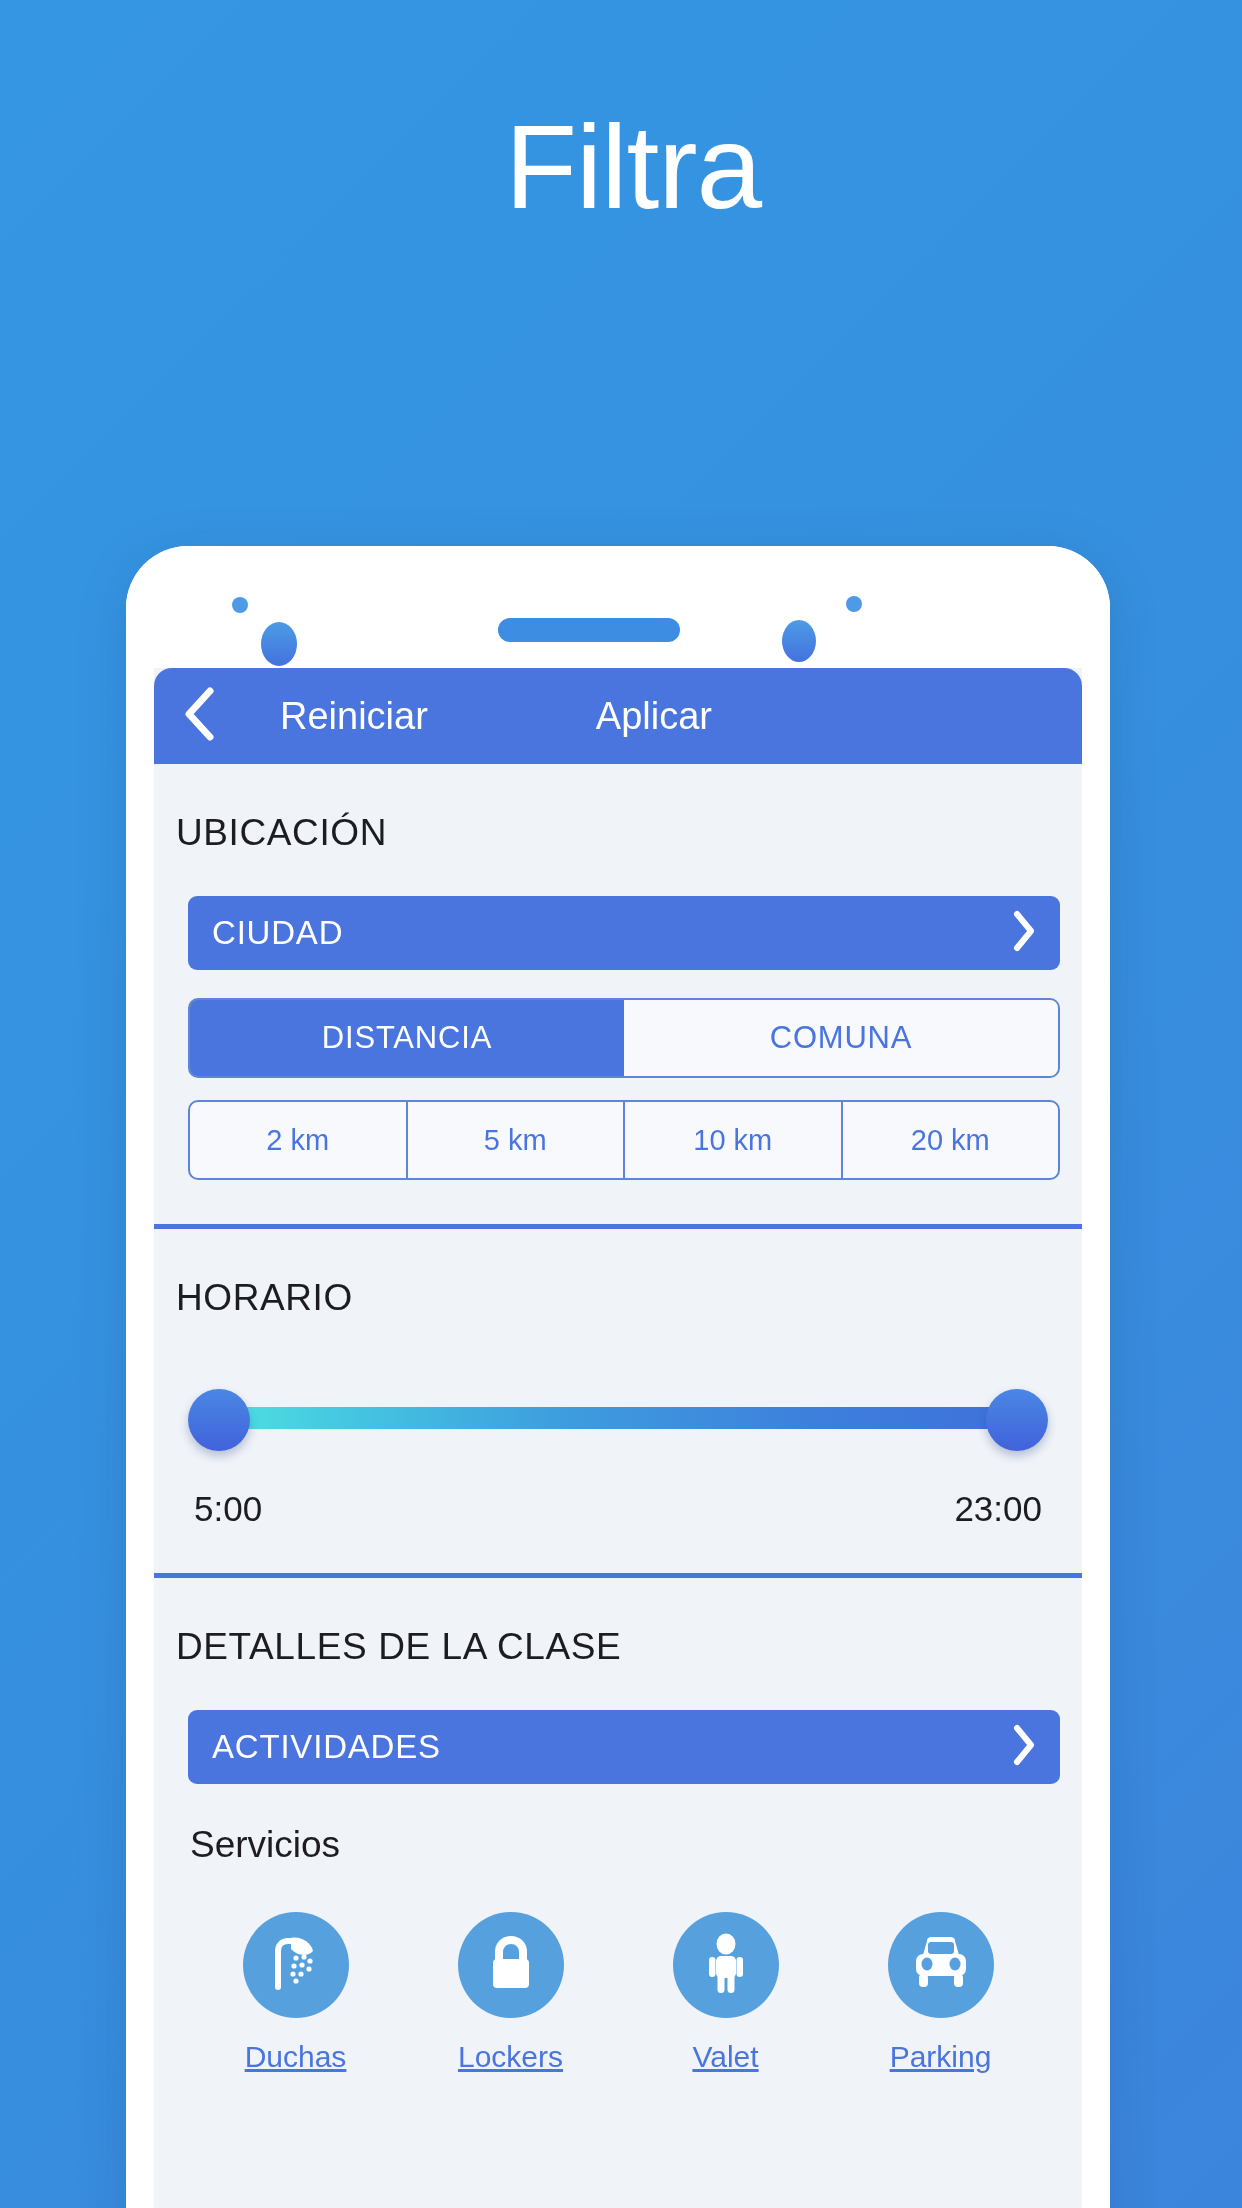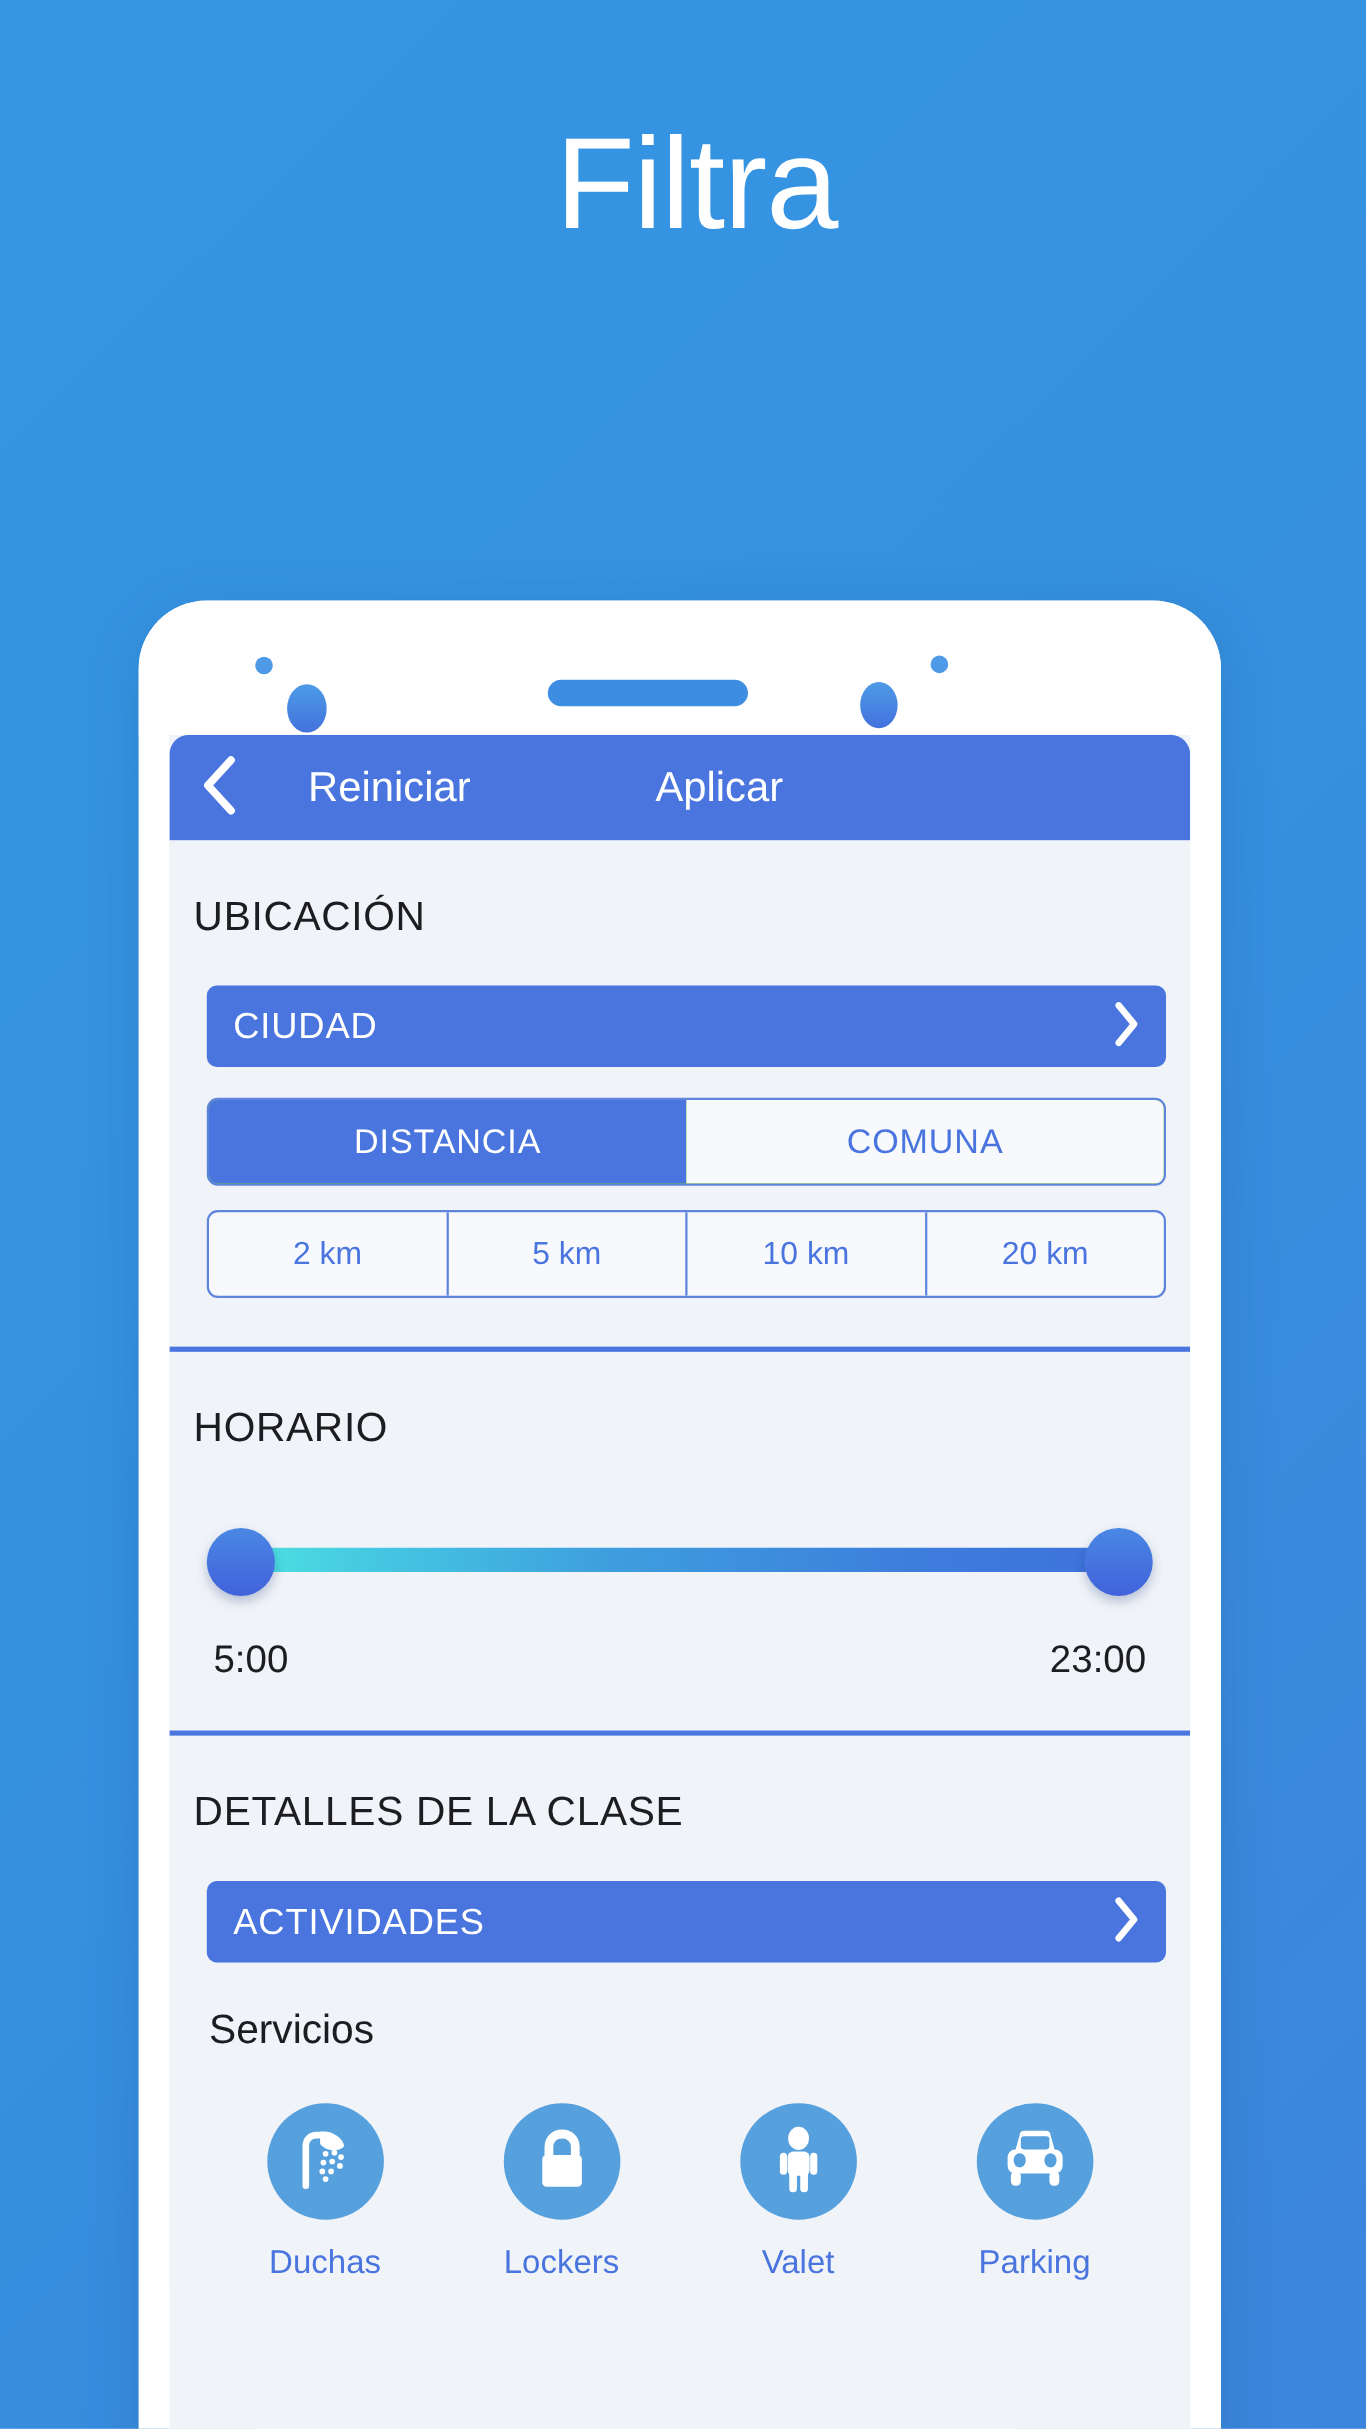--- a/index.html
+++ b/index.html
@@ -126,21 +126,21 @@
   
   .services{
     display:flex;margin:46px 34px 0 34px;
   }
   .svc{flex:1;display:flex;flex-direction:column;align-items:center;cursor:pointer;}
   .svc-circle{
     width:106px;height:106px;border-radius:50%;background:#57A0DE;
     display:flex;align-items:center;justify-content:center;
   }
   .svc-label{
-    margin-top:22px;font-size:30px;color:#4A75DF;
+    margin-top:22px;font-size:30px;color:#4A75DF;text-decoration:underline;
   }
 </style>
 </head>
 <body>
 
 <div class="promo">
   <div class="promo-title">Filtra</div>
 </div>
 
 <div class="phone">

